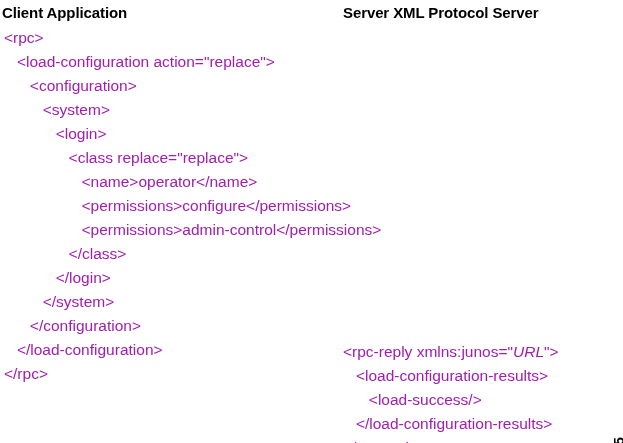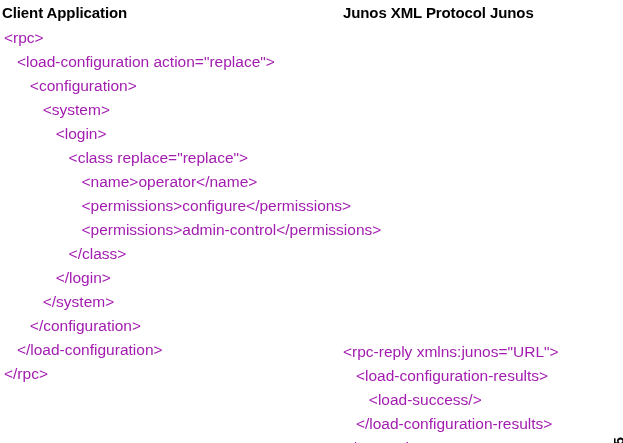--- a/index.html
+++ b/index.html
@@ -36,20 +36,21 @@
     color: #a21caf;
   }
   #client-block { left: 4px;   top: 26px; }
   #server-block { left: 343px; top: 340px; }
 
   .code-line {
     height: 24px;
     white-space: pre;
   }
   .code-line .ital {
+    font-style: italic;
     text-align: center;
   }
 
   #figure-id {
     position: absolute;
     right: -4px;
     bottom: 6px;
     transform-origin: 100% 100%;
     transform: rotate(-90deg);
     font-family: "Liberation Sans", sans-serif;
@@ -60,21 +61,21 @@
     white-space: nowrap;
   }
 </style>
 </head>
 <body>
 
 <div id="figure">
 
   <div class="col-header" id="header-client">Client Application</div>
 
-  <div class="col-header" id="header-server">Junos XML Protocol Junos</div>
+  <div class="col-header" id="header-server">Server XML Protocol Server</div>
 
   <div class="code-block" id="client-block"><div class="code-line">&lt;rpc&gt;</div><div class="code-line">   &lt;load-configuration action="replace"&gt;</div><div class="code-line">      &lt;configuration&gt;</div><div class="code-line">         &lt;system&gt;</div><div class="code-line">            &lt;login&gt;</div><div class="code-line">               &lt;class replace="replace"&gt;</div><div class="code-line">                  &lt;name&gt;operator&lt;/name&gt;</div><div class="code-line">                  &lt;permissions&gt;configure&lt;/permissions&gt;</div><div class="code-line">                  &lt;permissions&gt;admin-control&lt;/permissions&gt;</div><div class="code-line">               &lt;/class&gt;</div><div class="code-line">            &lt;/login&gt;</div><div class="code-line">         &lt;/system&gt;</div><div class="code-line">      &lt;/configuration&gt;</div><div class="code-line">   &lt;/load-configuration&gt;</div><div class="code-line">&lt;/rpc&gt;</div></div>
 
   <div class="code-block" id="server-block"><div class="code-line"><span>&lt;rpc-reply xmlns:junos="</span><span class="ital">URL</span><span>"&gt;</span></div><div class="code-line"><span>   &lt;load-configuration-results&gt;</span></div><div class="code-line"><span>      &lt;load-success/&gt;</span></div><div class="code-line"><span>   &lt;/load-configuration-results&gt;</span></div><div class="code-line"><span>&lt;/rpc-reply&gt;</span></div></div>
 
   <div id="figure-id">T11135</div>
 
 </div>
 
 </body></html>

